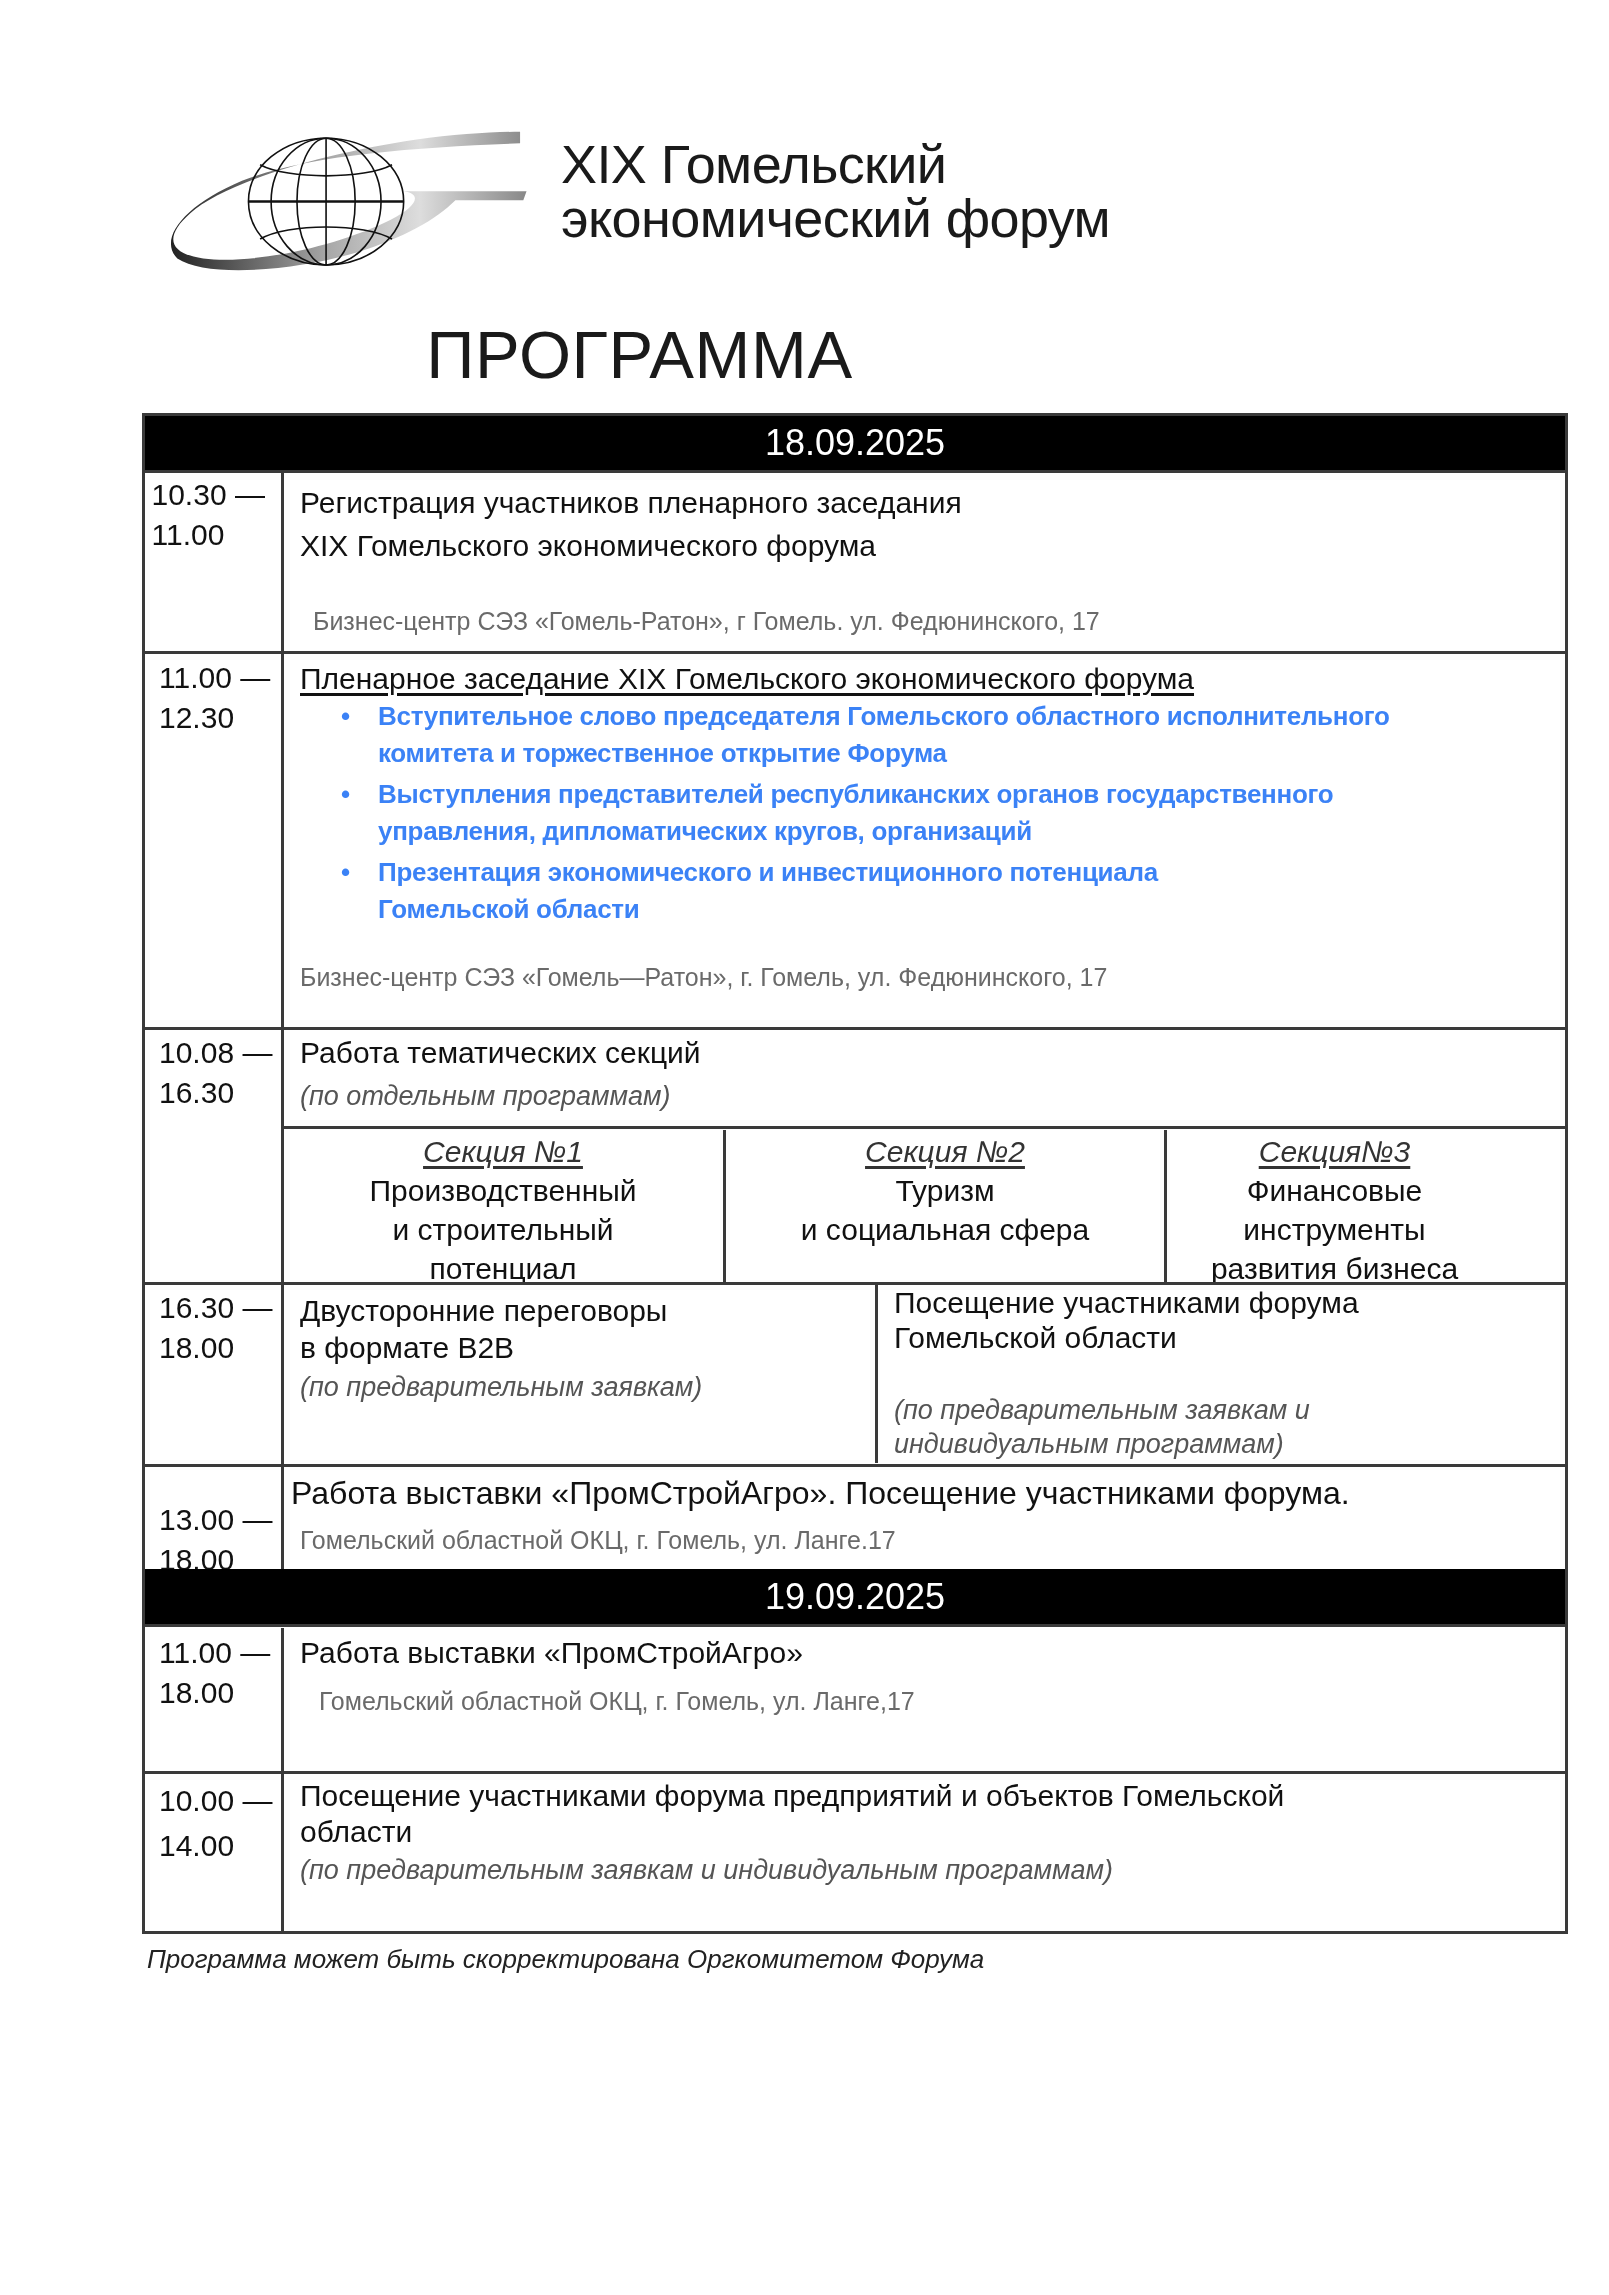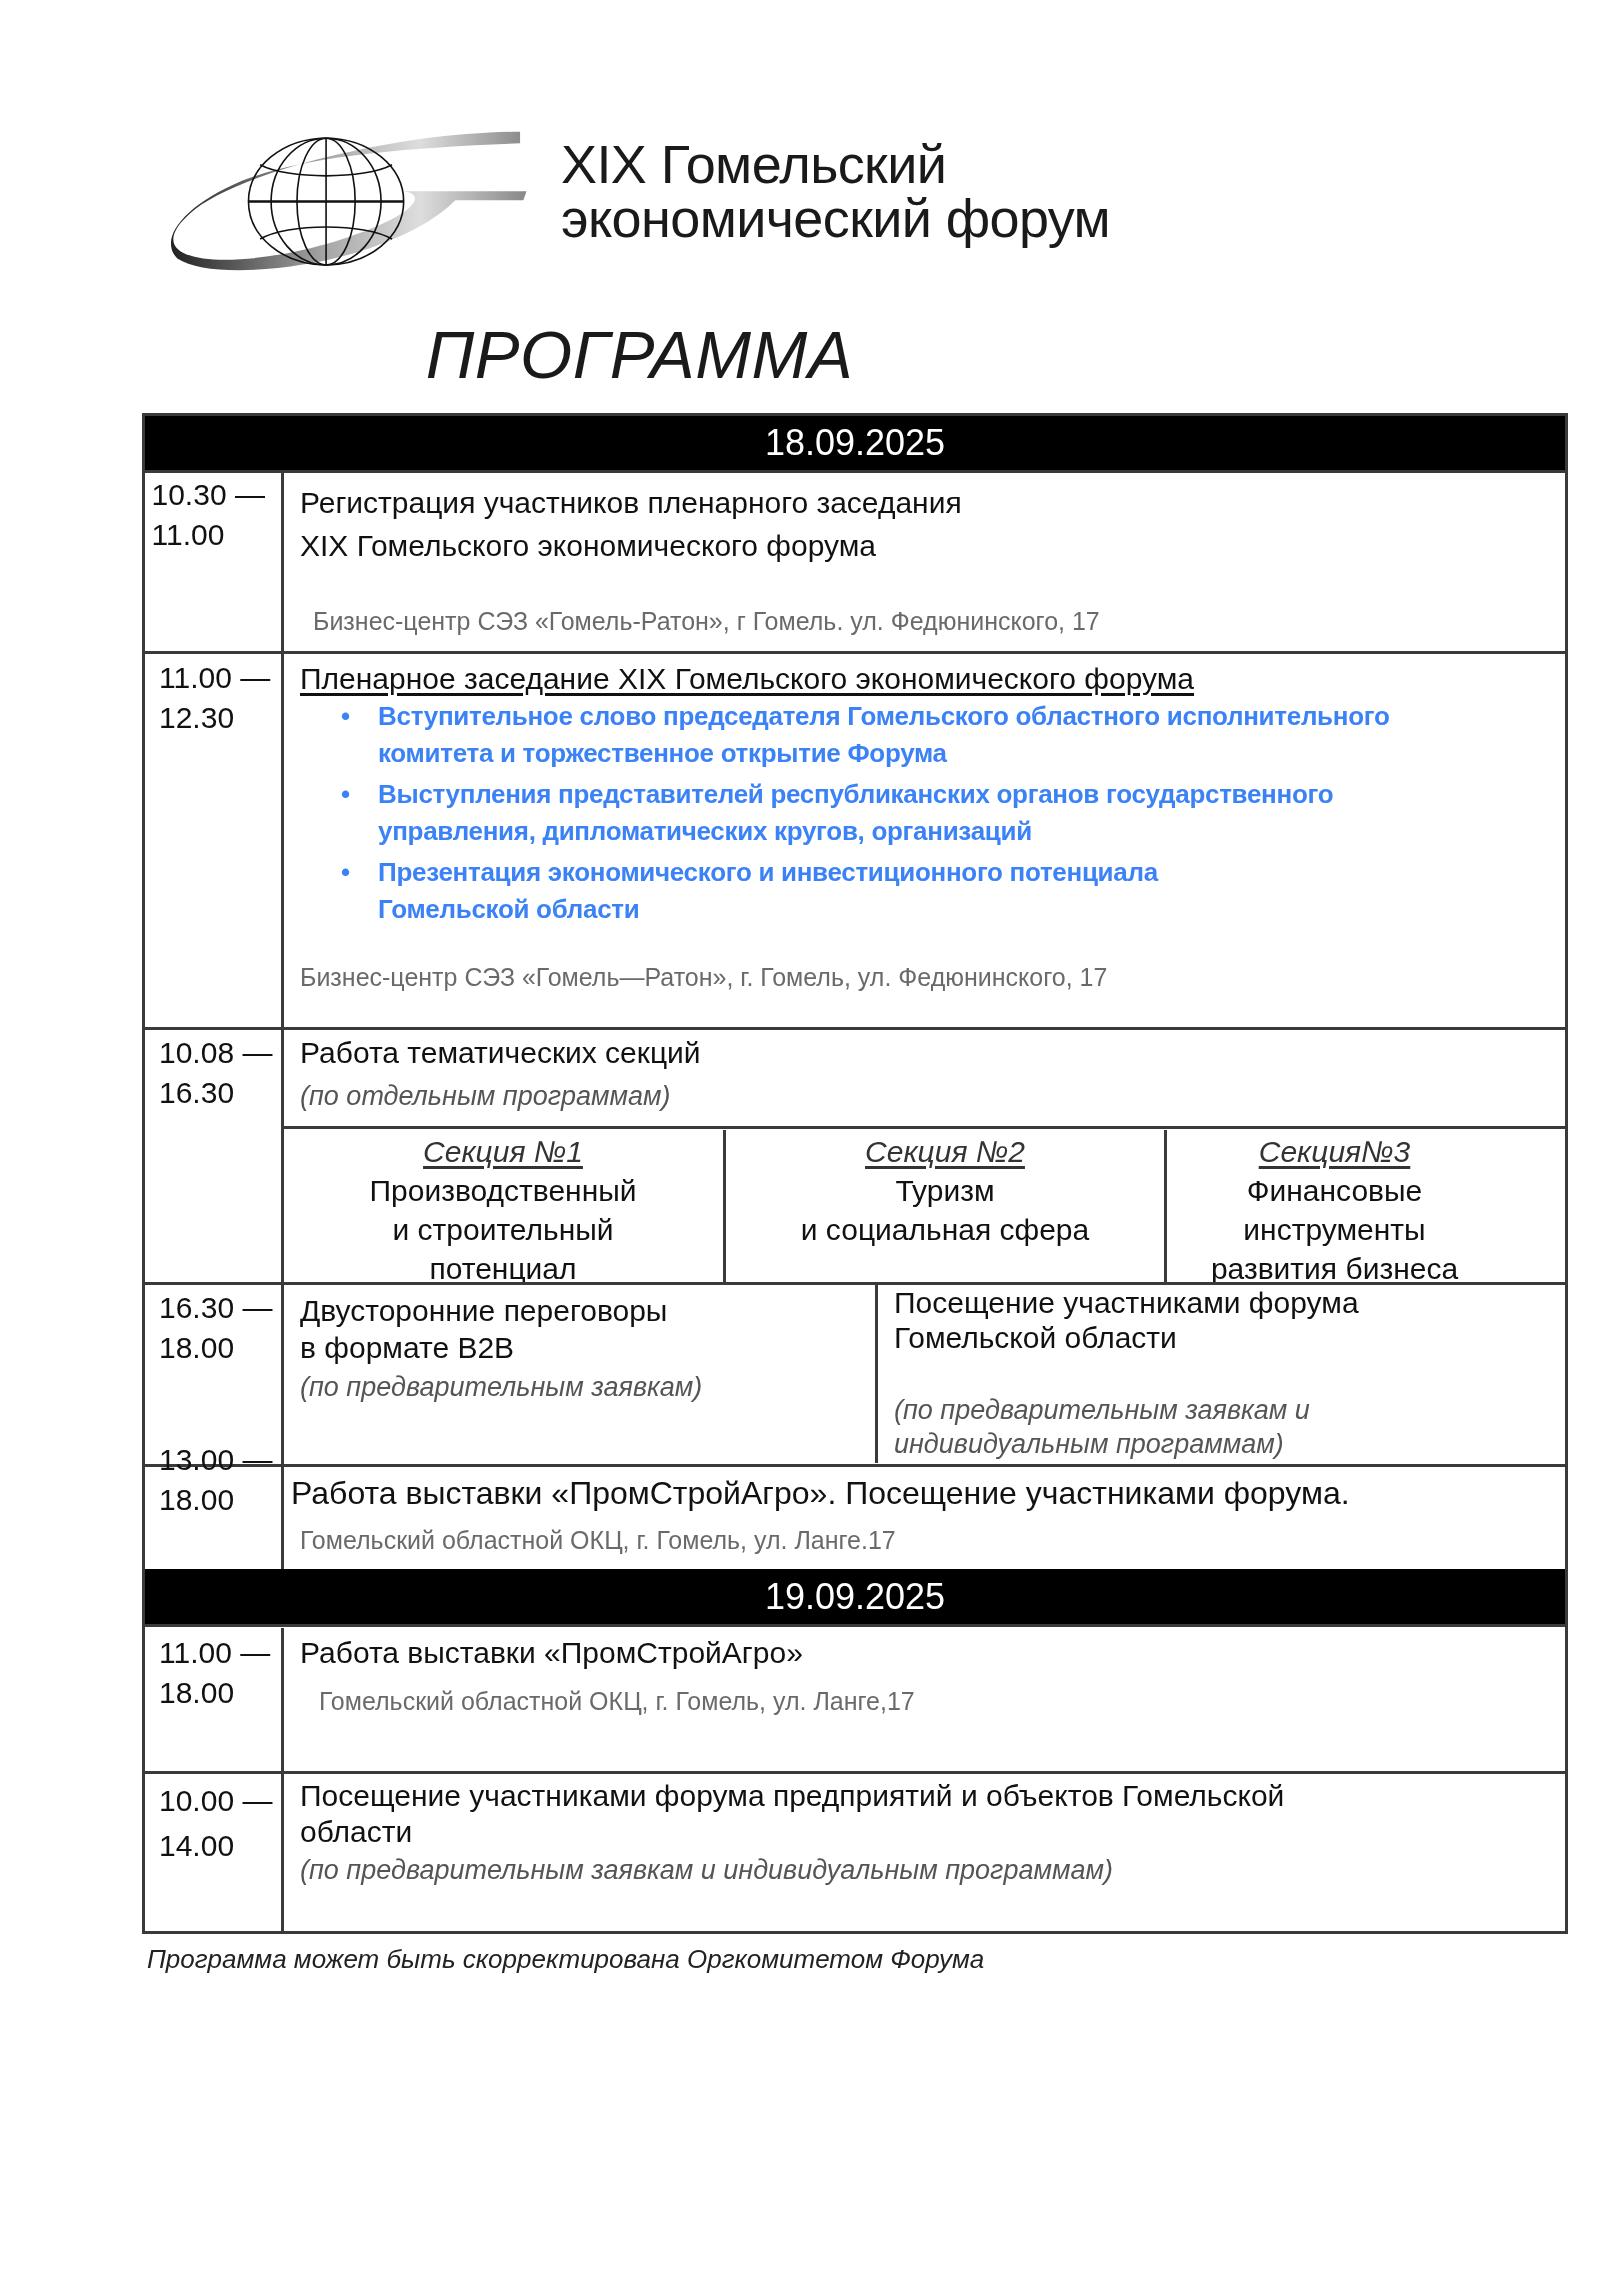--- a/index.html
+++ b/index.html
@@ -1,21 +1,21 @@
 <!DOCTYPE html>
 <html style="font-size:10.3px"><head>
 <meta charset="utf-8">
 <style>
   * { box-sizing: border-box; margin: 0; padding: 0; }
   html, body { width: 1610px; height: 2295px; background: #ffffff; }
   body { position: relative; font-family: "Liberation Sans", sans-serif; color: #111; overflow: hidden; }
 
   .logo { position: absolute; left: 145px; top: 129px; width: 388px; height: 149px; }
   .title-block { position: absolute; left: 561px; top: 137px; font-size: 54px; line-height: 54px; color: #1a1a1a; letter-spacing: -0.6px; }
-  .program-title { position: absolute; left: 0; width: 1279px; top: 316px; text-align: center; font-size: 67px; color: #1a1a1a; letter-spacing: 0.6px; font-style: italic; }
+  .program-title { position: absolute; left: 0; width: 1279px; top: 316px; text-align: center; font-size: 67px; color: #1a1a1a; letter-spacing: 0.6px; }
 
   .table { position: absolute; left: 142px; top: 413px; width: 1426px; height: 1521px; border: 3.2px solid #3a3a3a; }
   .abs { position: absolute; }
   .hline { position: absolute; height: 3.2px; background: #3a3a3a; }
   .vline { position: absolute; width: 2.6px; background: #3a3a3a; }
 
   .datebar { position: absolute; left: 0; width: 1420px; background: #000; color: #fff; text-align: center; font-size: 36px; }
 
   .time { position: absolute; left: 6.5px; width: 129px; font-size: 30px; line-height: 40px; color: #111; }
   .cell-text { position: absolute; font-size: 30px; line-height: 40px; color: #111; }
@@ -154,21 +154,21 @@
       <div>Гомельской области</div>
     </div>
     <div class="abs italic-note" style="left:749px; top:977px; line-height:34px;">
       <div>(по предварительным заявкам и</div>
       <div>индивидуальным программам)</div>
     </div>
   </div>
   <div class="hline" style="left:0; right:0; top:1048px;"></div>
 
   <div>
-    <div class="time" style="top:1024px; left:14px;">
+    <div class="time" style="top:1084px; left:14px;">
       <div>13.00 —</div>
       <div>18.00</div>
     </div>
     <div class="cell-text" style="left:146px; top:1057px; font-size:32px;">Работа выставки  «ПромСтройАгро». Посещение  участниками форума.</div>
     <div class="addr" style="left:155px; top:1110px;">Гомельский  областной  ОКЦ,  г. Гомель,  ул.  Ланге.17</div>
   </div>
 
   <div class="datebar" style="top:1153px; height:56px; line-height:56px;">
     <span>19.09.2025</span>
   </div>

